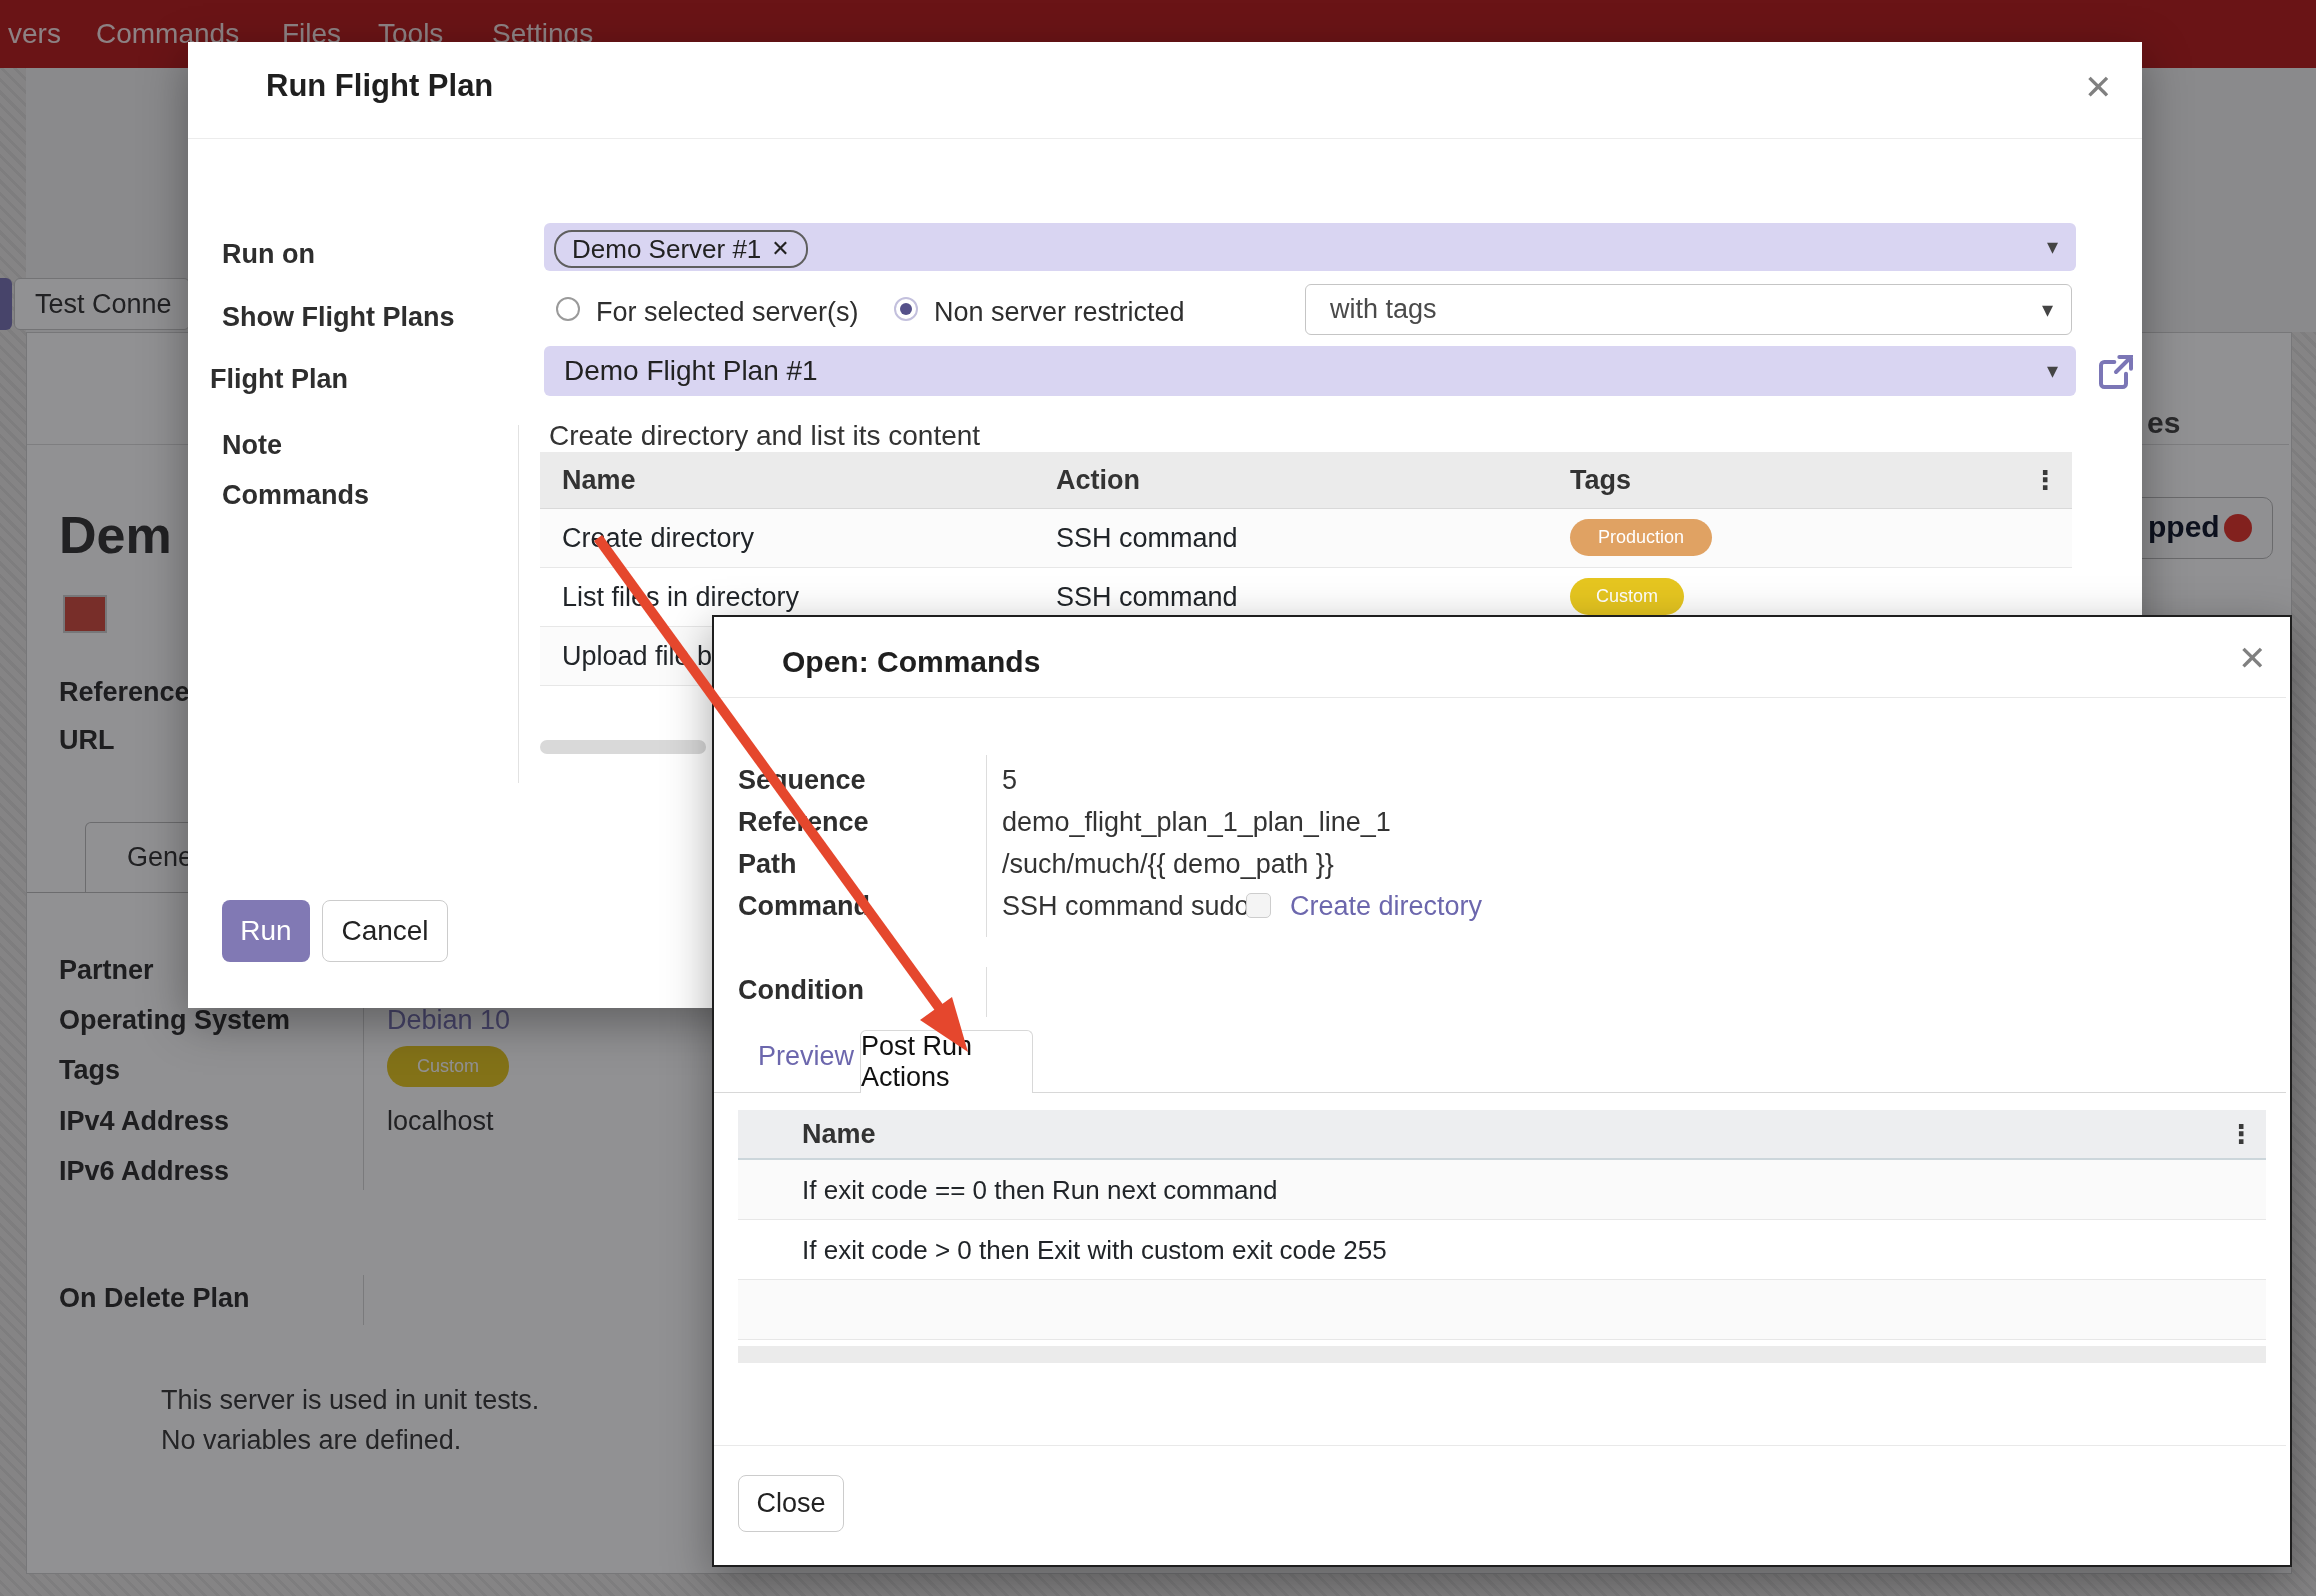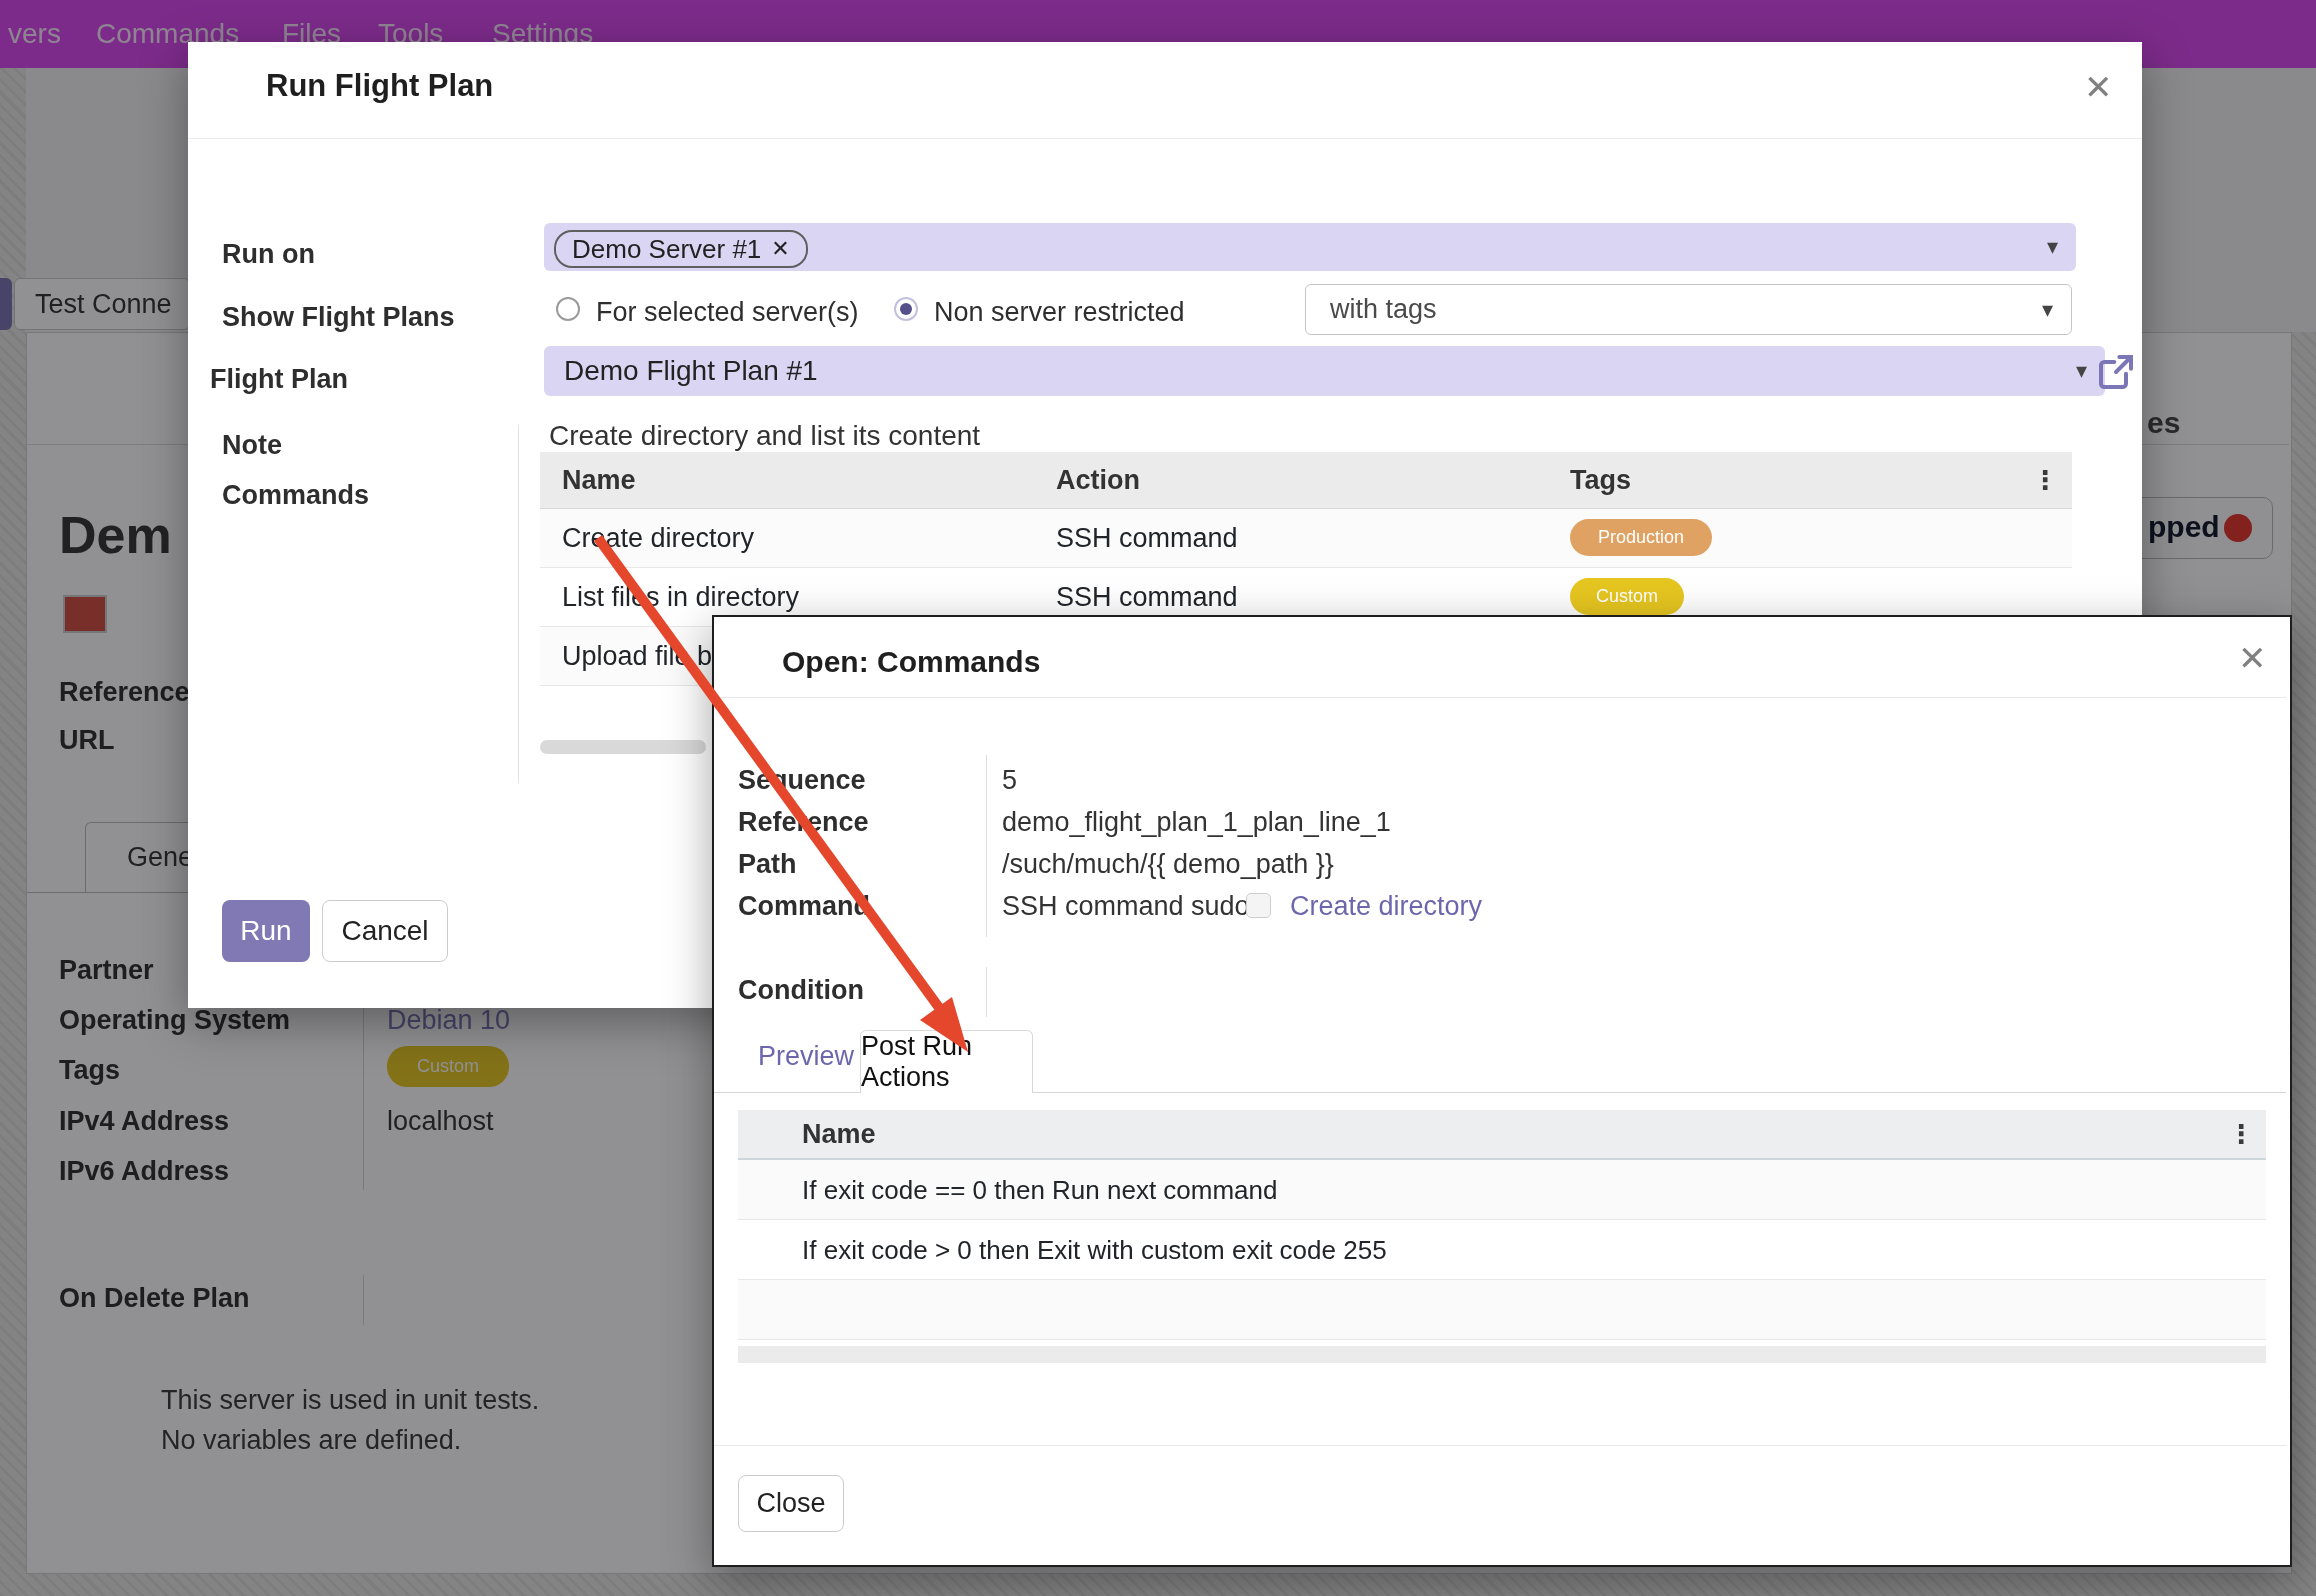--- a/index.html
+++ b/index.html
@@ -1,21 +1,21 @@
 <!DOCTYPE html>
 <html><head>
 <meta charset="utf-8">
 <style>
   html,body{margin:0;padding:0;background:#555;}
   #screen{position:relative;width:2316px;height:1596px;overflow:hidden;
           font-family:"Liberation Sans","DejaVu Sans",sans-serif;color:#212529;background:#f2f2f2;}
   .abs{position:absolute;}
   .bold{font-weight:700;}
   
-  #navbar{left:0;top:0;width:2316px;height:68px;background:#d946ef;z-index:1;}
+  #navbar{left:0;top:0;width:2316px;height:68px;background:#b91c1c;z-index:1;}
   .nav-item{position:absolute;top:18px;font-size:28px;color:rgba(255,255,255,0.88);}
   #page{left:0;top:68px;width:2316px;height:1528px;z-index:1;
         background:repeating-linear-gradient(45deg,rgba(0,0,0,0.055) 0 3px,transparent 3px 9px),#e9e8e6;}
   #cpanel{left:26px;top:0px;width:2290px;height:264px;background:#f2f2f2;}
   #sheet{left:26px;top:264px;width:2264px;height:1240px;background:#ffffff;border:1px solid #d0d0d0;}
   .hdiv{position:absolute;height:1px;background:#dcdcdc;}
   .vdiv{position:absolute;width:1px;background:#d6d6d6;}
   .fieldlabel{position:absolute;font-size:27px;font-weight:700;color:#2e2e2e;}
   .fieldvalue{position:absolute;font-size:27px;color:#333;}
   .link{color:#7A75B5;}
@@ -130,21 +130,21 @@
     <div class="radio off" style="left:368px;top:255px;"></div>
     <div class="rlabel" style="left:408px;top:255px;">For selected server(s)</div>
     <div class="radio on" style="left:706px;top:255px;"></div>
     <div class="rlabel" style="left:746px;top:255px;">Non server restricted</div>
 
     <div class="abs" style="left:1117px;top:242px;width:767px;height:51px;background:#fff;border:1px solid #c5c5c5;border-radius:6px;box-sizing:border-box;">
       <span class="abs" style="left:24px;top:9px;font-size:27px;color:#4a4a4a;">with tags</span>
       <span class="caret">▾</span>
     </div>
 
-    <div class="select" style="left:356px;top:304px;width:1532px;height:50px;padding-left:29px;">
+    <div class="select" style="left:356px;top:304px;width:1532px;height:50px;">
       <span class="abs" style="left:20px;top:9px;font-size:28px;color:#222;">Demo Flight Plan #1</span>
       <span class="caret">▾</span>
     </div>
     <svg class="abs" style="left:1908px;top:310px;" width="40" height="40" viewBox="0 0 24 24">
       <path d="M18 13v6a2 2 0 0 1-2 2H5a2 2 0 0 1-2-2V8a2 2 0 0 1 2-2h6" fill="none" stroke="#7B76B6" stroke-width="2.4" stroke-linecap="round"></path>
       <path d="M14 3h7v7M21 3l-9 9" fill="none" stroke="#7B76B6" stroke-width="2.4" stroke-linecap="round"></path>
     </svg>
 
     <div class="abs" style="left:361px;top:378px;font-size:28px;color:#333;">Create directory and list its content</div>
 

